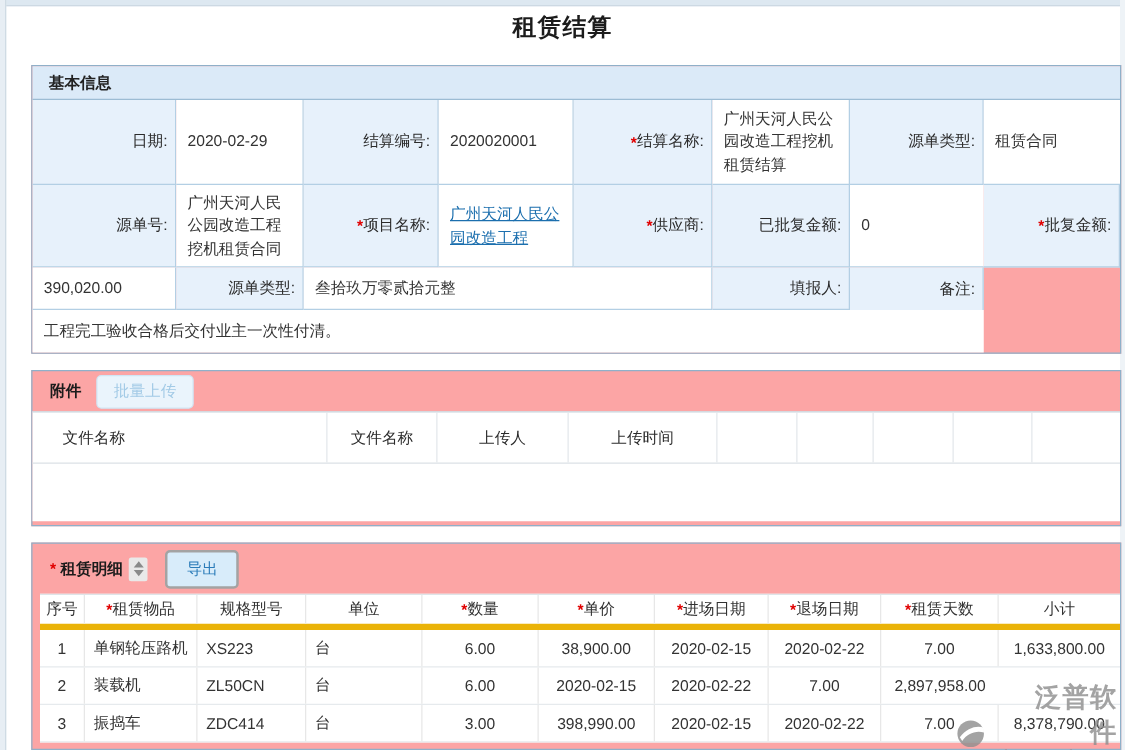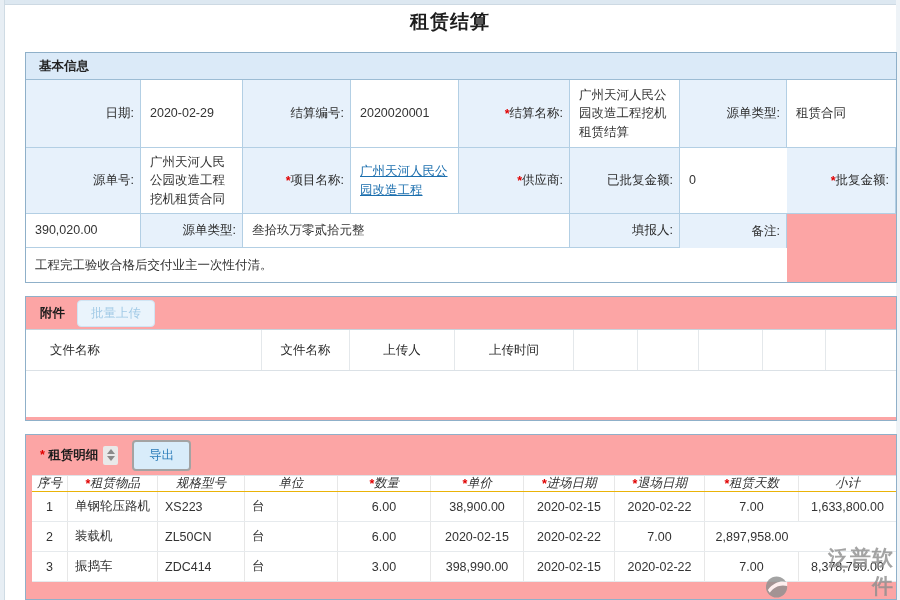--- a/index.html
+++ b/index.html
@@ -55,21 +55,21 @@
   #detail { top:434px; height:166px; }
   .det-head { height:40px; display:flex; align-items:center; padding-left:14px;text-align:center; }
   .det-title { font-size:12.5px; font-weight:bold; color:#1c1c1c; }
   .sort-ic { display:inline-flex; flex-direction:column; align-items:center; justify-content:center;
     width:15px; height:19px; margin-left:5px; background:#e9e9e9; border-radius:2px; cursor:pointer; gap:2px; }
   .sort-ic i { width:0; height:0; border-left:4px solid transparent; border-right:4px solid transparent; }
   .sort-ic .up { border-bottom:5px solid #8a8a8a; }
   .sort-ic .dn { border-top:5px solid #8a8a8a; }
   .det-table { background:#fff; margin-left:6px; width:864px; border-top:1px solid #dfe4e8; }
   .det-row { display:grid; grid-template-columns:36px 90px 87px 93px 93px 93px 91px 90px 94px 97px; }
-  .det-row.hd { height:16px; border-bottom:1px solid #eab308;font-style:italic; }
+  .det-row.hd { height:28px; border-bottom:5px solid #eab308; }
   .det-row.bd { height:30px; border-bottom:1px solid #e6eaed; }
   .dcell { font-size:12.5px; display:flex; align-items:center; justify-content:center;
     border-right:1px solid #e7e7e7; overflow:hidden; white-space:nowrap; }
   .dcell:last-child { border-right:none; }
   .det-row.bd .dcell.tl { justify-content:flex-start; padding-left:7px; }
 
   
   .wm { position:absolute; right:6px; top:544px; width:130px; opacity:.82; pointer-events:none; text-align:right; }
   .wm-row { display:flex; align-items:flex-end; justify-content:flex-end; gap:20px; }
   .wm-brand { font-size:21px; font-weight:bold; color:#8f8f8f; letter-spacing:1px; }

